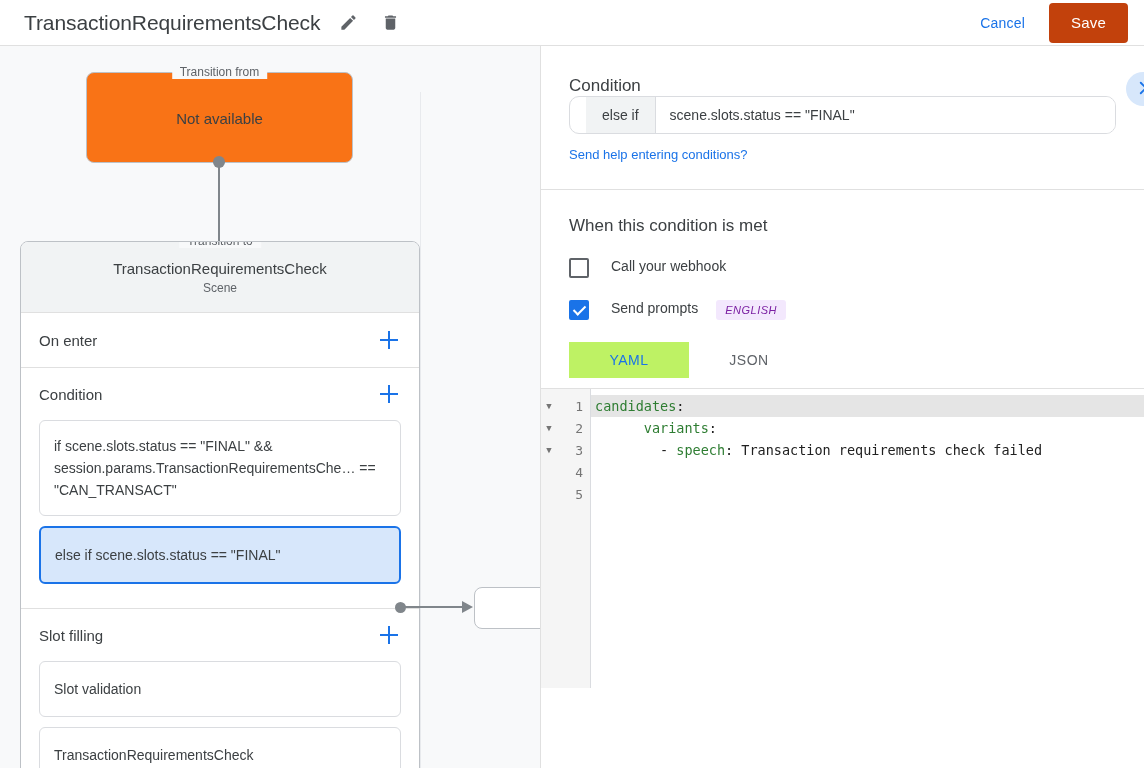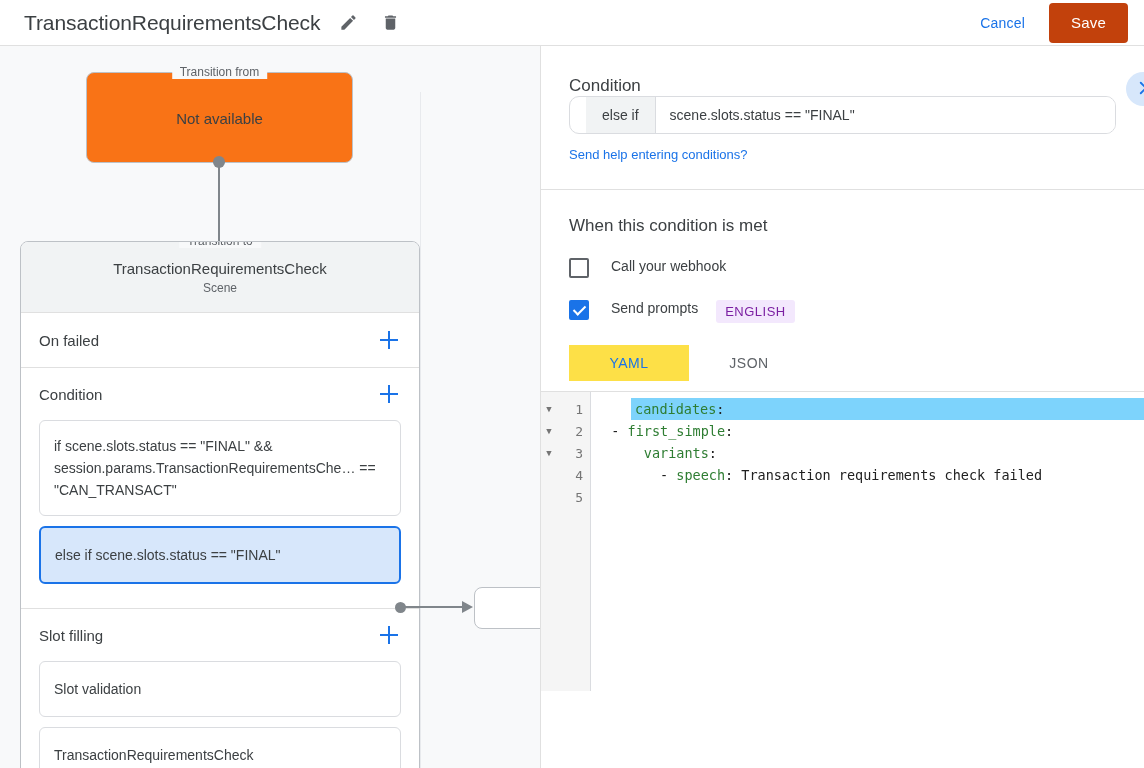--- a/index.html
+++ b/index.html
@@ -200,38 +200,38 @@
   .checkbox.checked::after {
     content: ""; position: absolute; left: 5px; top: 1px;
     width: 5px; height: 10px; border: solid #fff;
     border-width: 0 2px 2px 0; transform: rotate(45deg);
   }
   .check-label {
     margin-left: 22px; font-size: 14px; color: #3c4043; font-weight: 500;
   }
   #language-badge {
     margin-left: 18px; background: #f3e8fd; color: #7b1fa2;
-    font-size: 13px; font-weight: 500; letter-spacing: .5px;
-    padding: 4px 9px; border-radius: 3px;
+    font-size: 11px; font-weight: 500; letter-spacing: .5px;
+    padding: 4px 9px; border-radius: 3px; font-style: italic;
   }
   #prompt-help-text {
     margin-top: 14px; font-size: 13.5px; color: #3c4043; line-height: 20px;
   }
   #prompt-help-link { color: #1a73e8; text-decoration: none; cursor: pointer; }
 
   
   #editor-tabs { display: flex; margin-top: 22px; }
   .editor-tab {
     width: 120px; height: 36px; display: flex;
     align-items: center; justify-content: center;
     font-size: 14px; font-weight: 500; letter-spacing: .5px;
     color: #5f6368; background: transparent; border: none; cursor: pointer;
     font-family: "Liberation Sans", sans-serif;
   }
-  .editor-tab.active { background: #fde047; color: #1a73e8; }
+  .editor-tab.active { background: #bef264; color: #1a73e8; }
 
   
   #code-editor {
     margin-top: 10px; display: flex;
     border-top: 1px solid #e0e0e0;
     height: 300px; overflow: hidden; background: #ffffff;
   }
   #editor-gutter {
     width: 50px; flex: none; background: #f5f5f5;
     border-right: 1px solid #dadce0; padding-top: 6px;
@@ -243,21 +243,21 @@
   .fold-arrow {
     width: 16px; text-align: center; font-size: 9px; color: #757575;
   }
   .gutter-num { flex: 1; text-align: right; padding-right: 7px; }
   #editor-code { flex: 1; padding-top: 6px; overflow: hidden; }
   .code-row {
     height: 22px; line-height: 22px; white-space: pre;
     font-family: "DejaVu Sans Mono", monospace; font-size: 13.5px;
     color: #212121; padding-left: 4px;
   }
-  .code-row.highlighted { background: #7dd3fc; margin-left: 40px; }
+  .code-row.highlighted { background: #e5e5e5; }
   .tok-key { color: #2e7d32; }
 </style>
 </head>
 <body>
 
 <div id="app">
 
   <div id="header">
     <div id="page-title">TransactionRequirementsCheck</div>
 
@@ -299,21 +299,21 @@
     <div id="transition-to-card">
       <span class="fieldset-legend" style="top:-8px;">Transition to</span>
 
       <div id="transition-to-header">
         <div id="transition-to-name">TransactionRequirementsCheck</div>
         <div id="transition-to-type">Scene</div>
       </div>
 
       <div class="section-block" id="section-on-enter">
         <div class="section-head">
-          <span class="section-title">On failed</span>
+          <span class="section-title">On enter</span>
           <button class="add-btn"></button>
         </div>
       </div>
 
       <div class="section-block">
         <div class="section-head">
           <span class="section-title">Condition</span>
           <button class="add-btn"></button>
         </div>
         <div class="item-card">if scene.slots.status == "FINAL" &amp;&amp; session.params.TransactionRequirementsChe… == "CAN_TRANSACT"</div>
@@ -398,20 +398,19 @@
             <span class="fold-arrow"></span>
             <span class="gutter-num">4</span>
           </div>
           <div class="gutter-row">
             <span class="fold-arrow"></span>
             <span class="gutter-num">5</span>
           </div>
         </div>
       <div id="editor-code">
           <div class="code-row highlighted"><span class="tok-key">candidates</span>:</div>
-          <div class="code-row">  - <span class="tok-key">first_simple</span>:</div>
           <div class="code-row">      <span class="tok-key">variants</span>:</div>
           <div class="code-row">        - <span class="tok-key">speech</span>: Transaction requirements check failed</div>
           <div class="code-row"></div>
         </div>
     </div>
   </div>
 </div>
 
 </body></html>

